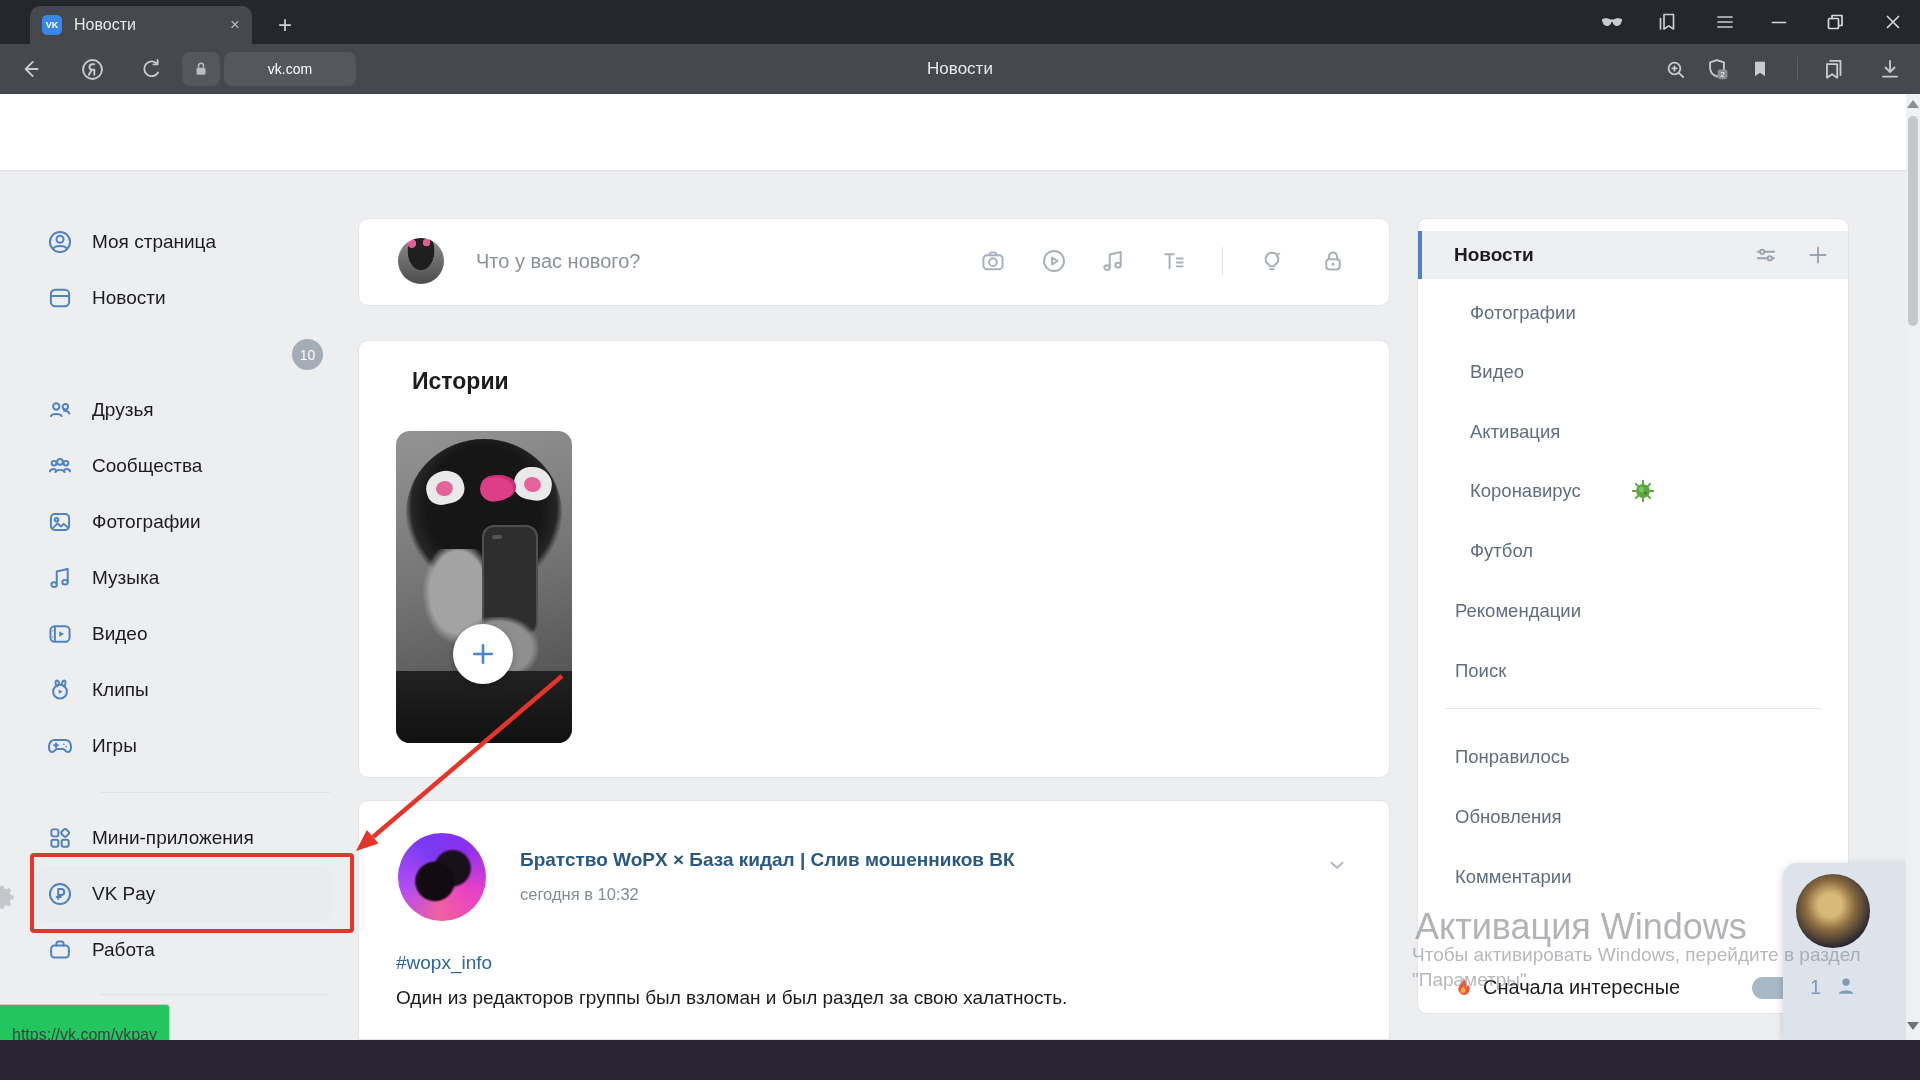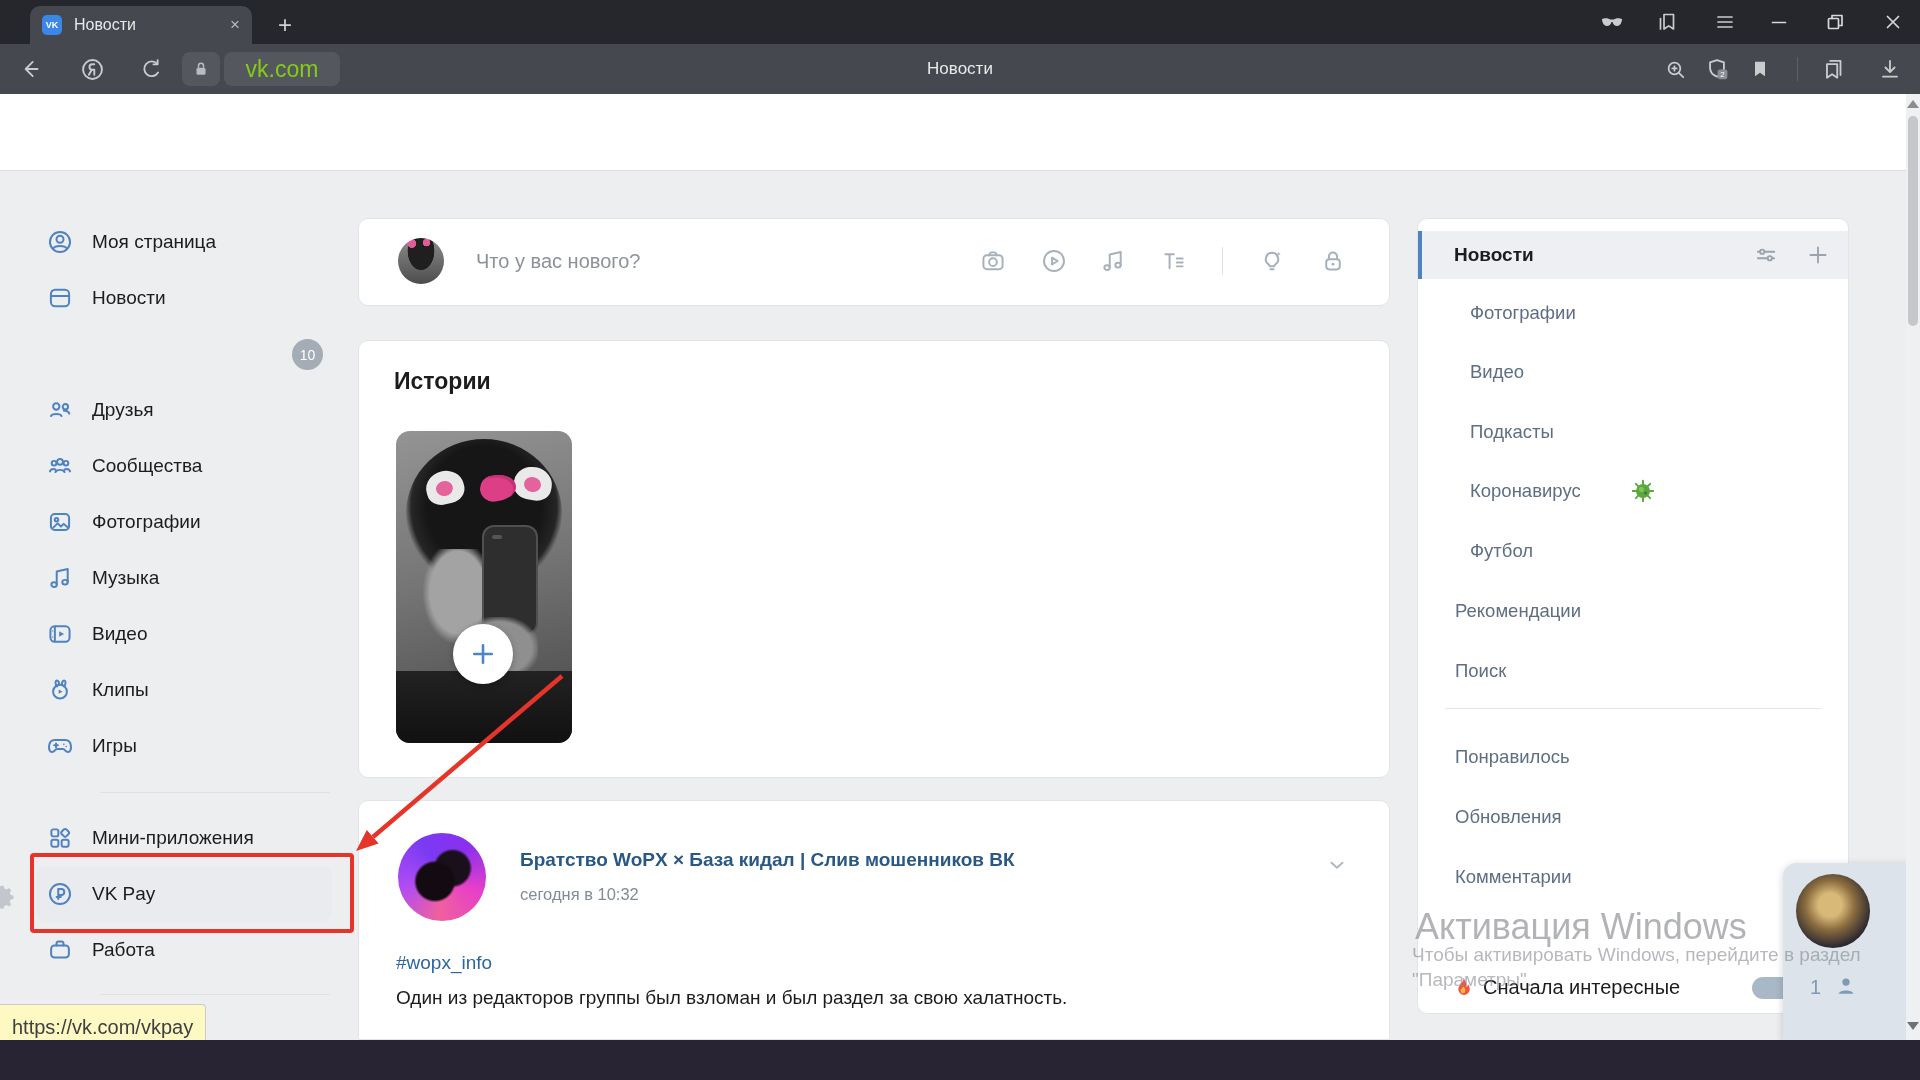--- a/index.html
+++ b/index.html
@@ -91,23 +91,23 @@
   .pip-avatar{left:13px;top:11px;width:74px;height:74px;border-radius:50%;background:
       radial-gradient(circle at 46% 42%, #d9b977 0 20%, #8a6c3f 42%, #2c2830 72%),#26222c;}
   .viewers{color:#7e9ab6;font-size:20px;}
 
   
   .scrollbar{left:1906px;top:94px;width:14px;height:946px;background:#eef0f2;z-index:70;}
   .sb-thumb{left:2px;top:22px;width:10px;height:210px;border-radius:5px;background:#c5c7cb;}
   .sb-arrow{width:0;height:0;border-left:6px solid transparent;border-right:6px solid transparent;left:1px;}
 
   
-  .status-tip{left:0;top:1004px;height:28px;padding:8px 12px;background:#fef9c3;border:1px solid #c9cacb;
+  .status-tip{left:0;top:1004px;height:28px;padding:16px 12px;background:#22c55e;border:1px solid #c9cacb;
        border-left:none;border-bottom:none;border-radius:0 4px 0 0;display:flex;align-items:center;
-       font-size:20px;color:#3d3f42;z-index:80;}
+       font-size:16px;color:#3d3f42;z-index:80;}
 
   
   .taskbar{left:0;top:1040px;width:1920px;height:40px;background:#282433;z-index:90;}
   .tb-ic{top:1046px;width:28px;height:28px;}
   .tb-active{left:433px;top:1040px;width:58px;height:40px;background:#1d4d7c;}
   .tb-underline{top:1076px;width:34px;height:3px;background:#7db4e8;}
   .tray-txt{color:#fff;font-size:17px;top:1050px;}
   .tray-ic{top:1048px;width:24px;height:24px;color:#fff;}
   .clock{left:1776px;top:1043px;width:78px;text-align:center;color:#fff;font-size:15px;line-height:17px;}
   .notif-badge{left:1882px;top:1063px;width:18px;height:18px;border-radius:50%;background:#2f6fae;
@@ -180,21 +180,21 @@
           <path d="M17.6 15.2A6.8 6.8 0 1116.8 7.3"></path>
           <path d="M17.2 3.8v3.9h-3.9"></path>
         </svg>
     </div>
     <div class="abs chip" style="left:182px;width:38px">
       <svg width="20" height="20" viewBox="0 0 24 24" style="color:#b9bbbf">
           <rect x="6.6" y="10.4" width="10.8" height="8.4" rx="1.8" fill="currentColor" stroke="none"></rect>
           <path d="M9 10.4V8.2a3 3 0 016 0v2.2" stroke="currentColor" fill="none" stroke-width="1.8"></path>
         </svg>
     </div>
-    <div class="abs chip" style="left:224px;width:116px;color:#84cc16;font-size:23px">vk.com</div>
+    <div class="abs chip" style="left:224px;width:132px;color:#ffffff;font-size:14px">vk.com</div>
     <div class="abs addr-ic ic" style="left:1659px">
       <svg width="25" height="25" viewBox="0 0 24 24">
           <circle cx="11" cy="11" r="5.6"></circle>
           <path d="M15.2 15.2l4.2 4.2M11 8.9v4.2M8.9 11h4.2"></path>
         </svg>
     </div>
     <div class="abs addr-ic ic" style="left:1701px">
       <svg width="26" height="26" viewBox="0 0 24 24">
           <path d="M12 3.8l6.4 2v5.3c0 4-2.6 6.5-6.4 7.9-3.8-1.4-6.4-3.9-6.4-7.9V5.8z"></path>
           <rect x="12.6" y="12.4" width="9" height="9" rx="2" fill="#8a8d93" stroke="none"></rect>
@@ -428,21 +428,21 @@
   </div>
   <div class="abs comp-ic ic" style="left:1318px">
     <svg width="28" height="28" viewBox="0 0 24 24">
         <rect x="6.2" y="10.4" width="11.6" height="8.8" rx="2.6"></rect>
         <path d="M8.5 10.4V8.3a3.5 3.5 0 017 0v2.1"></path>
         <circle cx="12" cy="14.8" r="1.2" fill="currentColor" stroke="none"></circle>
       </svg>
   </div>
 
   <div class="card" style="left:358px;top:340px;width:1032px;height:438px"></div>
-  <div class="abs" style="left:394px;top:368px;font-size:23px;font-weight:600;color:#1c1c1e">Истории</div>
+  <div class="abs" style="left:412px;top:368px;font-size:23px;font-weight:600;color:#1c1c1e">Истории</div>
   <div class="abs story-tile">
     <div class="sp" style="left:0;top:0;width:176px;height:312px;background:linear-gradient(165deg,#949494 0%,#757575 45%,#454545 100%)"></div>
     <div class="sp" style="left:10px;top:8px;width:156px;height:150px;background:radial-gradient(ellipse at 50% 45%,#161616 0 52%,rgba(22,22,22,.85) 66%,transparent 72%);border-radius:50%"></div>
     <div class="sp" style="left:30px;top:40px;width:38px;height:33px;background:#e9e9e9;border-radius:55% 55% 45% 45%;transform:rotate(-14deg)"></div>
     <div class="sp" style="left:40px;top:50px;width:17px;height:15px;background:#e5639b;border-radius:50%;transform:rotate(-14deg)"></div>
     <div class="sp" style="left:118px;top:36px;width:38px;height:33px;background:#e9e9e9;border-radius:55% 55% 45% 45%;transform:rotate(12deg)"></div>
     <div class="sp" style="left:128px;top:46px;width:17px;height:15px;background:#e5639b;border-radius:50%;transform:rotate(12deg)"></div>
     <div class="sp" style="left:84px;top:44px;width:36px;height:26px;background:#dd3f86;border-radius:40% 60% 60% 40%/55%;transform:rotate(-8deg);box-shadow:-3px 2px 0 #c92f74 inset"></div>
     <div class="sp" style="left:26px;top:118px;width:72px;height:96px;background:radial-gradient(ellipse at 50% 45%,#a3a3a3 0 55%,transparent 70%)"></div>
     <div class="sp" style="left:88px;top:96px;width:52px;height:106px;background:#2e2e2e;border-radius:10px;box-shadow:0 0 0 2px #505050"></div>
@@ -481,21 +481,21 @@
       </svg>
   </div>
   <div class="abs fm-ic ic" style="left:1804px;top:241px">
     <svg width="26" height="26" viewBox="0 0 24 24">
         <path d="M12 5v14M5 12h14"></path>
       </svg>
   </div>
 
   <div class="abs fm-item" style="left:1470px;top:289px">Фотографии</div>
   <div class="abs fm-item" style="left:1470px;top:348px">Видео</div>
-  <div class="abs fm-item" style="left:1470px;top:408px">Подкасты</div>
+  <div class="abs fm-item" style="left:1470px;top:408px">Активация</div>
   <div class="abs fm-item" style="left:1470px;top:467px">Коронавирус</div>
   <div class="abs ic" style="left:1630px;top:478px;width:26px;height:26px">
     <svg width="26" height="26" viewBox="0 0 24 24">
         <g stroke="#5aa63f" stroke-width="1.8">
           <path d="M12 2.6v3M12 18.4v3M2.6 12h3M18.4 12h3M5.4 5.4l2.1 2.1M16.5 16.5l2.1 2.1M18.6 5.4l-2.1 2.1M7.5 16.5l-2.1 2.1"></path>
         </g>
         <circle cx="12" cy="12" r="6.4" fill="#5aa63f" stroke="none"></circle>
         <circle cx="10.5" cy="10.5" r="2.4" fill="#7cc45e" stroke="none"></circle>
         <circle cx="14.4" cy="13.8" r="1.4" fill="#417d2e" stroke="none"></circle>
       </svg>

